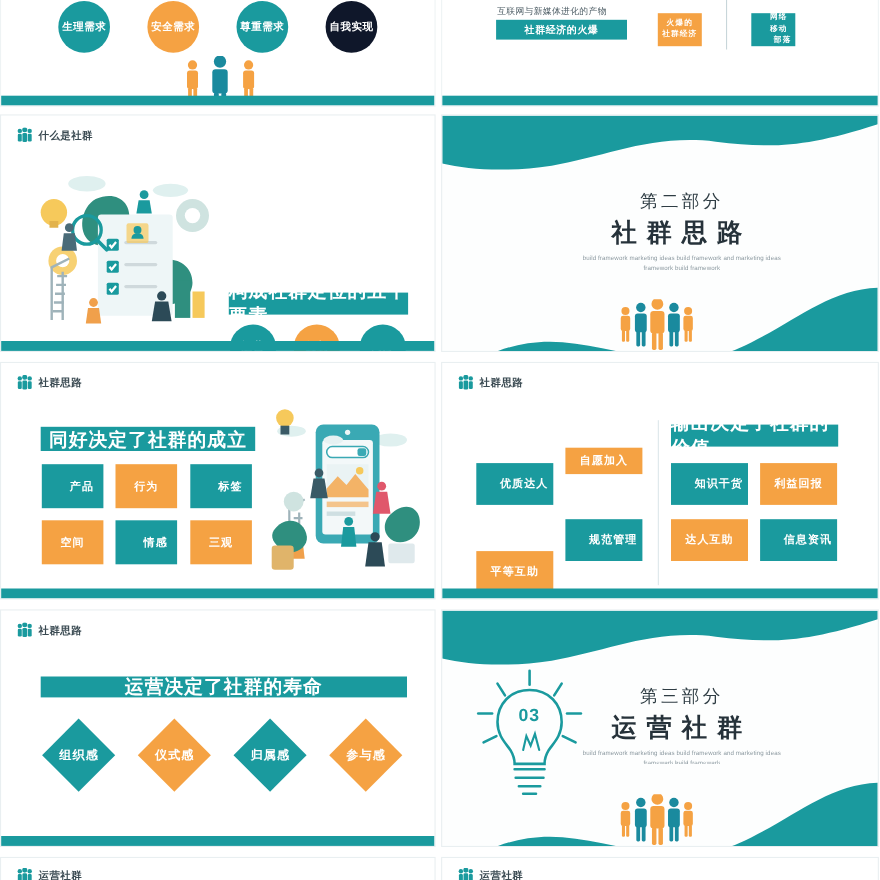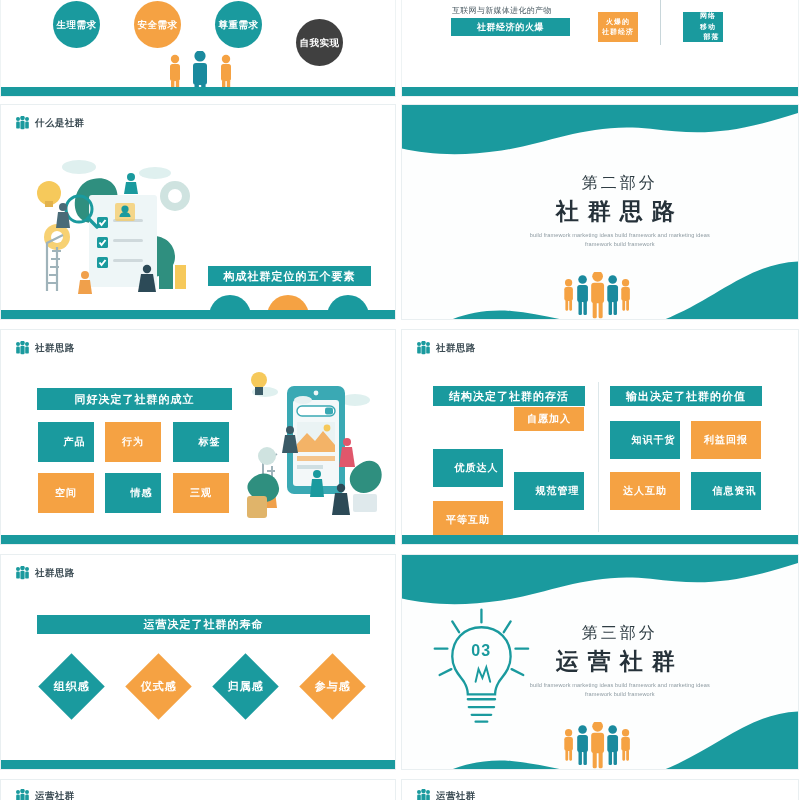--- a/index.html
+++ b/index.html
@@ -35,21 +35,21 @@
   }
   .people-icon{ width:15px; height:14px; display:block; }
   .sl-head .t{
     font-size:9.5px; font-weight:bold; color:#3a4a52; letter-spacing:.4px;
   }
 
   
   .banner{
     background:#1a9a9e; color:#fff;
     display:flex; align-items:center; justify-content:center;
-    font-size:11px; font-weight:bold; letter-spacing:1px;
+    font-size:17px; font-weight:bold; letter-spacing:1px;
   }
   .chip{
     display:flex; align-items:center; justify-content:center;
     color:#ffffff; font-size:10px; font-weight:bold; letter-spacing:1px;
   }
   .chip.teal{ background:#1a9a9e;padding-left:17px; }
   .chip.orange{ background:#f5a243; }
 
   .circle{
     border-radius:50%;
@@ -124,21 +124,21 @@
   <div class="slide plain" style="left:0;top:-78px;width:396px;height:175px;">
     <div class="hero-circle" style="left:52px;top:78px;width:47px;height:47px;background:#1a9a9e;">
       <span style="white-space:pre-line;">生理需求</span>
     </div>
     <div class="hero-circle" style="left:133px;top:78px;width:47px;height:47px;background:#f5a243;">
       <span style="white-space:pre-line;">安全需求</span>
     </div>
     <div class="hero-circle" style="left:214px;top:78px;width:47px;height:47px;background:#1a9a9e;">
       <span style="white-space:pre-line;">尊重需求</span>
     </div>
-    <div class="hero-circle" style="left:295px;top:78px;width:47px;height:47px;background:#404040;margin-top:18px;">
+    <div class="hero-circle" style="left:295px;top:78px;width:47px;height:47px;background:#0f172a;">
       <span style="white-space:pre-line;">自我实现</span>
     </div>
 
     <svg class="illus" style="left:160px;top:128px;" width="80" height="43" viewBox="0 0 80 43">
       <g fill="#f5a243">
         <circle cx="14" cy="8" r="4.2"></circle>
         <rect x="9" y="13" width="10" height="17" rx="2.5"></rect>
         <rect x="10" y="29" width="3.4" height="12" rx="1.2"></rect>
         <rect x="14.8" y="29" width="3.4" height="12" rx="1.2"></rect>
       </g>
@@ -411,24 +411,21 @@
             <rect x="5.4" y="4.8" width="4.2" height="8.4" rx="1.3"></rect>
           <circle cx="12" cy="3" r="2"></circle>
             <rect x="10.2" y="5.6" width="3.6" height="7" rx="1.2"></rect>
         </g>
       </svg>
       <span class="t">社群思路</span>
     </div>
 
     <div style="position:absolute;left:196px;top:52px;width:1px;height:150px;background:#dde7ea;"></div>
 
-    <div class="banner" style="position:absolute;left:31px;top:56px;width:152px;height:20px;">
-      <span>结构决定了社群的存活</span>
-    </div>
-    <div class="chip teal" style="position:absolute;left:31px;top:91px;width:70px;height:38px;margin-top:28px;">
+    <div class="chip teal" style="position:absolute;left:31px;top:91px;width:70px;height:38px;">
       <span>优质达人</span>
     </div>
     <div class="chip orange" style="position:absolute;left:112px;top:77px;width:70px;height:24px;">
       <span>自愿加入</span>
     </div>
     <div class="chip orange" style="position:absolute;left:31px;top:142px;width:70px;height:38px;margin-top:29px;">
       <span>平等互助</span>
     </div>
     <div class="chip teal" style="position:absolute;left:112px;top:142px;width:70px;height:38px;">
       <span>规范管理</span>

